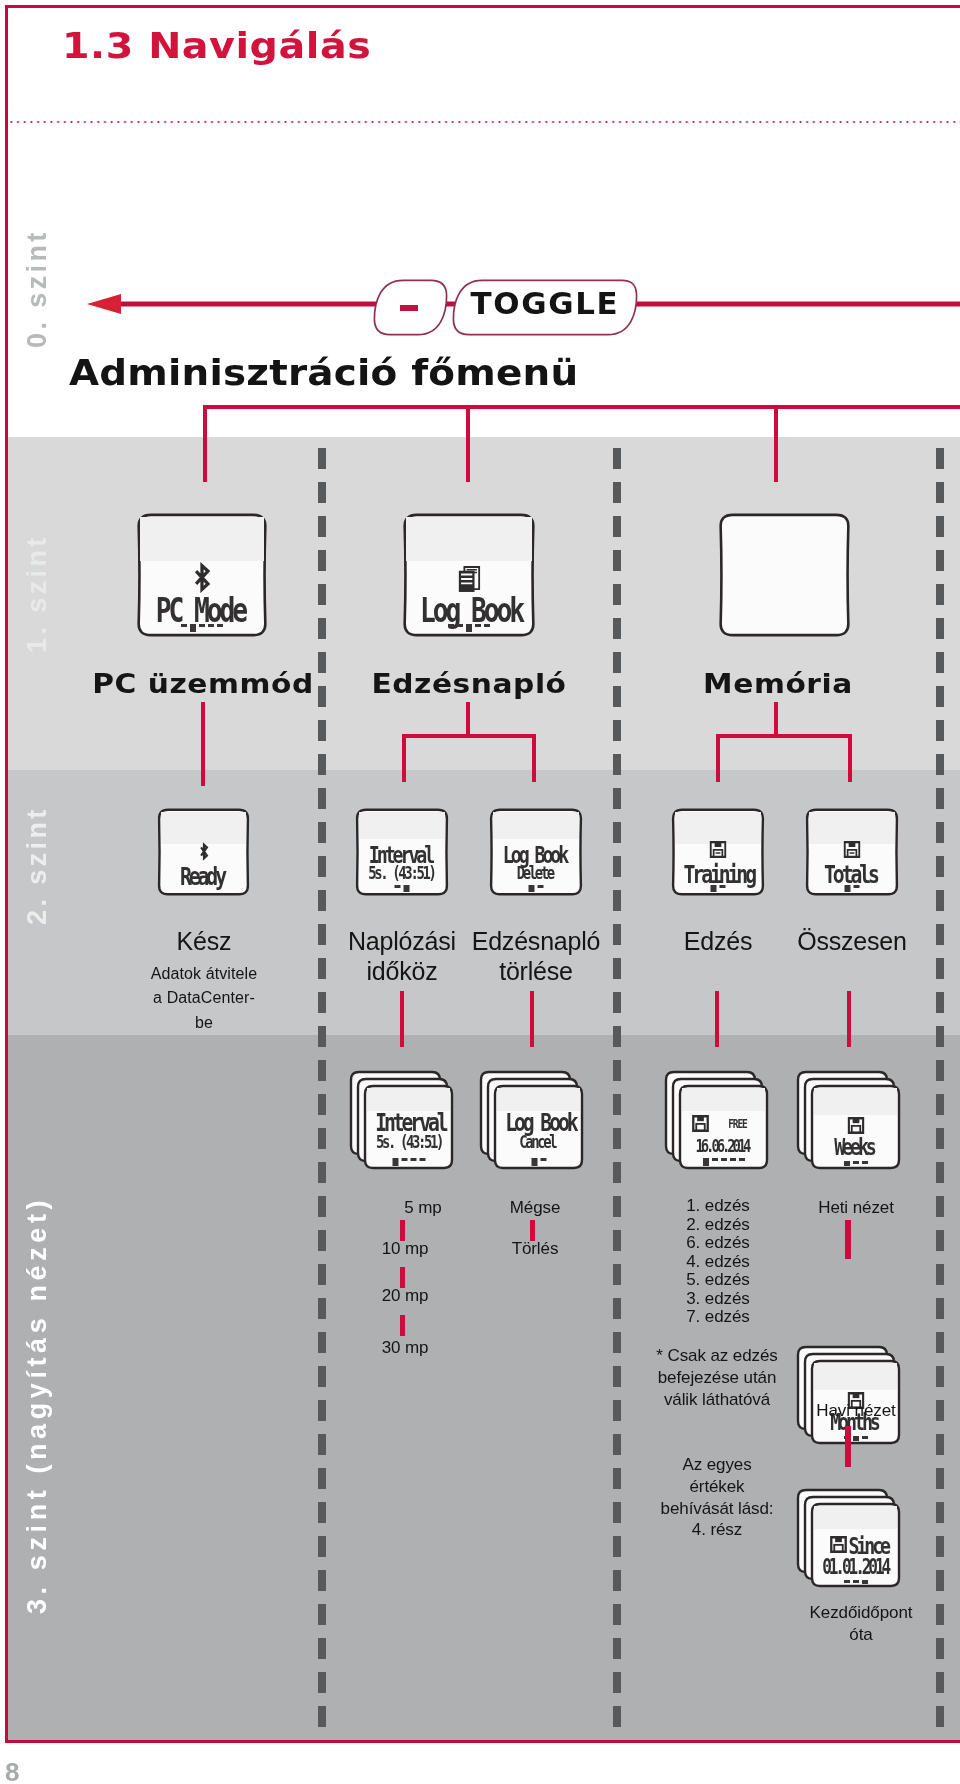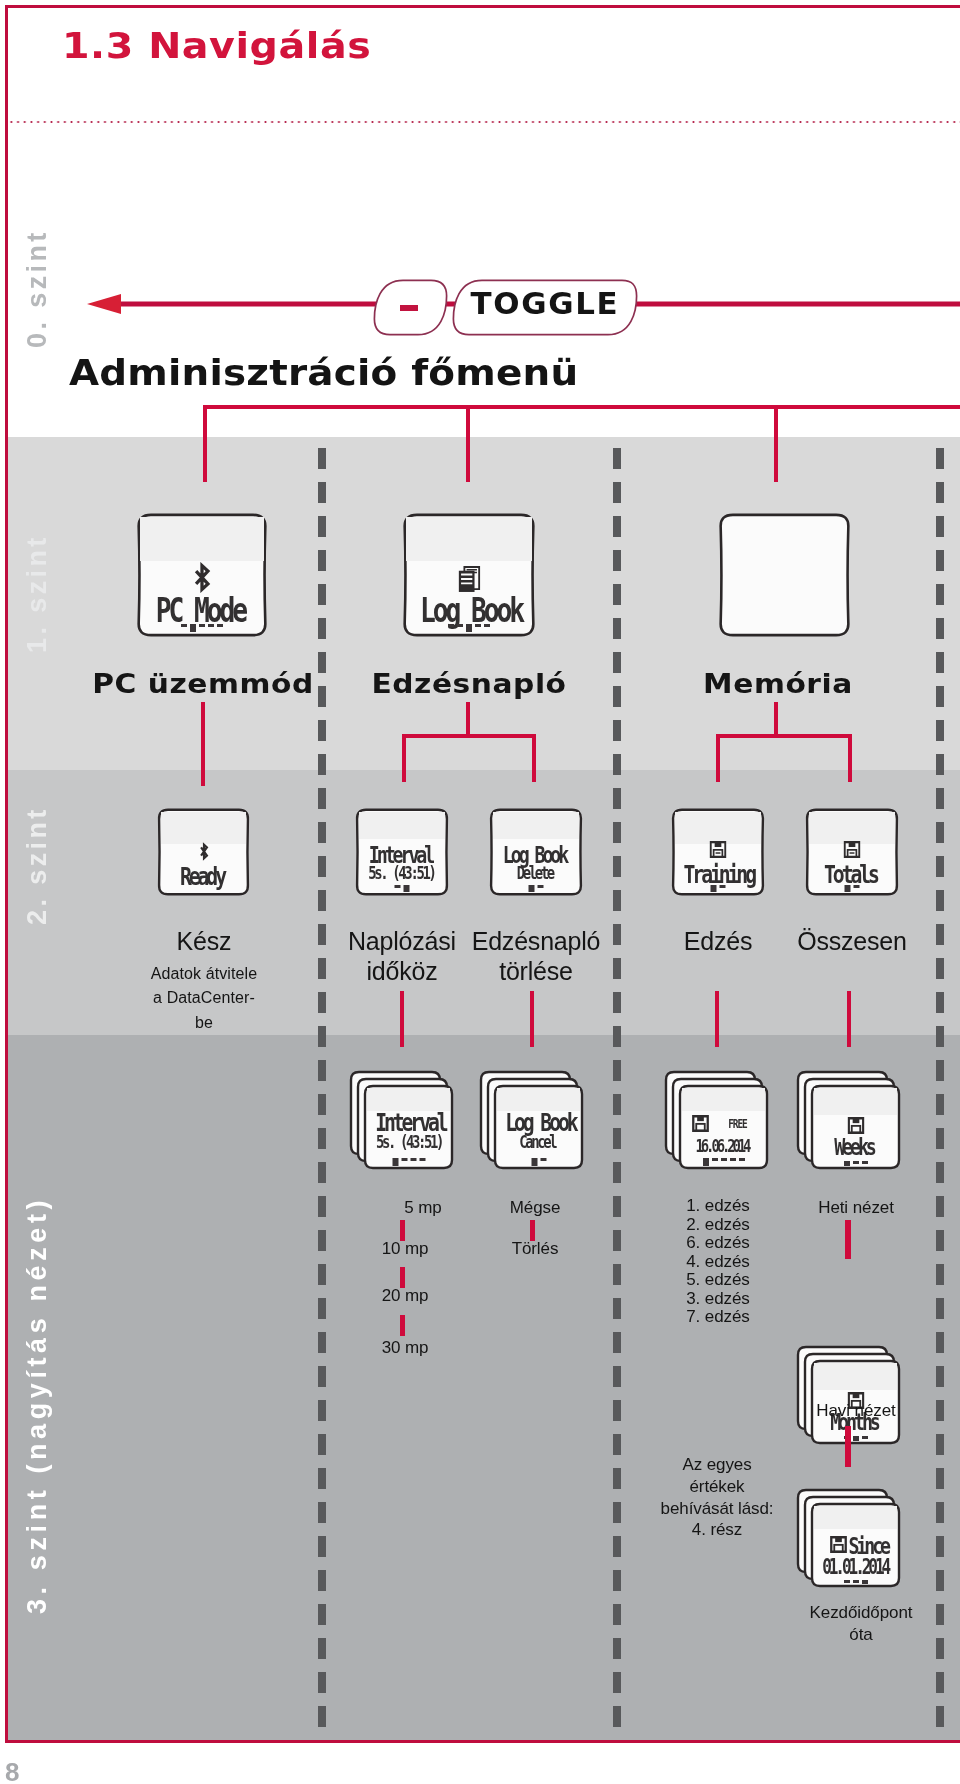--- a/index.html
+++ b/index.html
@@ -482,20 +482,23 @@
   <div class="rl" style="left:530px;top:1220px;width:5px;height:21px;"></div>
   <div class="caption cap3" style="left:465px;top:1238px;width:140px;">Törlés</div>
 
   <div class="caption cap3 tl" style="left:640px;top:1197.0px;width:156px;">1. edzés</div>
   <div class="caption cap3 tl" style="left:640px;top:1215.5px;width:156px;">2. edzés</div>
   <div class="caption cap3 tl" style="left:640px;top:1234.0px;width:156px;">6. edzés</div>
   <div class="caption cap3 tl" style="left:640px;top:1252.5px;width:156px;">4. edzés</div>
   <div class="caption cap3 tl" style="left:640px;top:1271.0px;width:156px;">5. edzés</div>
   <div class="caption cap3 tl" style="left:640px;top:1289.5px;width:156px;">3. edzés</div>
   <div class="caption cap3 tl" style="left:640px;top:1308.0px;width:156px;">7. edzés</div>
+  <div class="caption cap3" style="left:634px;top:1345px;width:166px;">* Csak az edzés
+befejezése után
+válik láthatóvá</div>
   <div class="caption cap3" style="left:634px;top:1432px;width:166px;margin-top:22px;">Az egyes
 értékek
 behívását lásd:
 4. rész</div>
 
   <div class="caption cap3" style="left:786px;top:1197px;width:140px;">Heti nézet</div>
   <div class="rl" style="left:845px;top:1220px;width:6px;height:39px;"></div>
   <div class="caption cap3" style="left:786px;top:1400px;width:140px;">Havi nézet</div>
   <div class="rl" style="left:845px;top:1426px;width:6px;height:41px;"></div>
   <div class="caption cap3" style="left:778px;top:1602px;width:166px;">Kezdőidőpont

